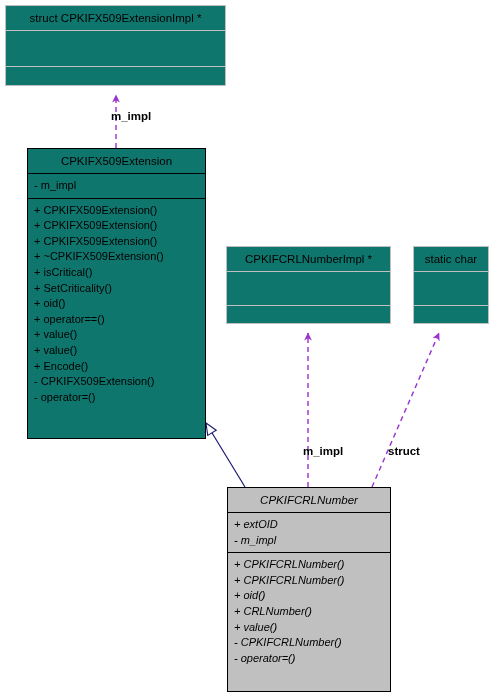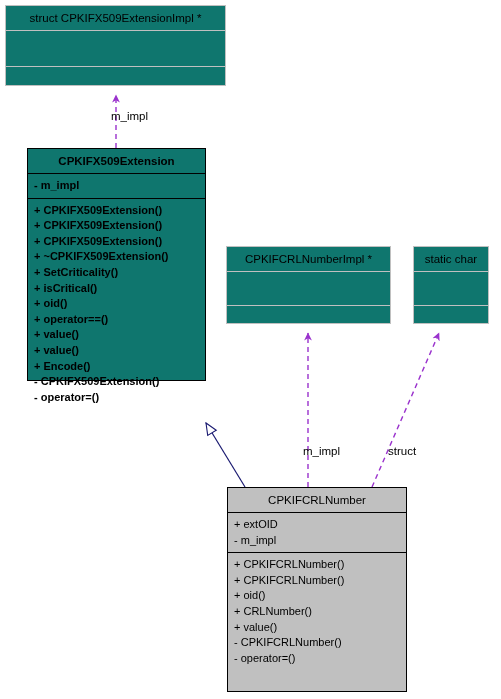--- a/index.html
+++ b/index.html
@@ -68,20 +68,21 @@
     line-height: 15.6px;
     padding: 0 4px 0 6px;
     white-space: nowrap;
   }
   .edge-label {
     position: absolute;
     font-size: 11.5px;
     color: #000000;
     white-space: nowrap;
     z-index: 4;
+    font-weight: bold;
   }
   svg.links {
     position: absolute;
     left: 0;
     top: 0;
     width: 501px;
     height: 699px;
     z-index: 1;
     overflow: visible;
   }
@@ -115,34 +116,34 @@
   </svg>
 
   <div class="uml-box" style="left:5px; top:5px; width:221px; height:81px;">
     <div class="box-title">struct CPKIFX509ExtensionImpl *</div>
     <div class="box-sep"></div>
     <div class="box-compartment empty-sm"></div>
     <div class="box-sep"></div>
     <div class="box-compartment empty-sm"></div>
   </div>
 
-  <div class="uml-box solid-border" style="left:27px; top:148px; width:179px; height:233px;font-weight:bold;">
+  <div class="uml-box solid-border" style="left:27px; top:148px; width:179px; height:291px;">
     <div class="box-title">CPKIFX509Extension</div>
     <div class="box-sep"></div>
     <div class="box-compartment">
       <div class="member-row">- m_impl</div>
     </div>
     <div class="box-sep"></div>
     <div class="box-compartment">
       <div class="member-row">+ CPKIFX509Extension()</div>
       <div class="member-row">+ CPKIFX509Extension()</div>
       <div class="member-row">+ CPKIFX509Extension()</div>
       <div class="member-row">+ ~CPKIFX509Extension()</div>
+      <div class="member-row">+ isCritical()</div>
       <div class="member-row">+ SetCriticality()</div>
-      <div class="member-row">+ isCritical()</div>
       <div class="member-row">+ oid()</div>
       <div class="member-row">+ operator==()</div>
       <div class="member-row">+ value()</div>
       <div class="member-row">+ value()</div>
       <div class="member-row">+ Encode()</div>
       <div class="member-row">- CPKIFX509Extension()</div>
       <div class="member-row">- operator=()</div>
     </div>
   </div>
 
@@ -155,21 +156,21 @@
   </div>
 
   <div class="uml-box" style="left:413px; top:246px; width:76px; height:78px;">
     <div class="box-title">static char</div>
     <div class="box-sep"></div>
     <div class="box-compartment empty-xs"></div>
     <div class="box-sep"></div>
     <div class="box-compartment empty-xs"></div>
   </div>
 
-  <div class="uml-box filled" style="left:227px; top:487px; width:180px; height:205px;">
+  <div class="uml-box filled" style="left:227px; top:487px; width:164px; height:205px;font-style:italic;">
     <div class="box-title">CPKIFCRLNumber</div>
     <div class="box-sep"></div>
     <div class="box-compartment">
       <div class="member-row">+ extOID</div>
       <div class="member-row">- m_impl</div>
     </div>
     <div class="box-sep"></div>
     <div class="box-compartment">
       <div class="member-row">+ CPKIFCRLNumber()</div>
       <div class="member-row">+ CPKIFCRLNumber()</div>

